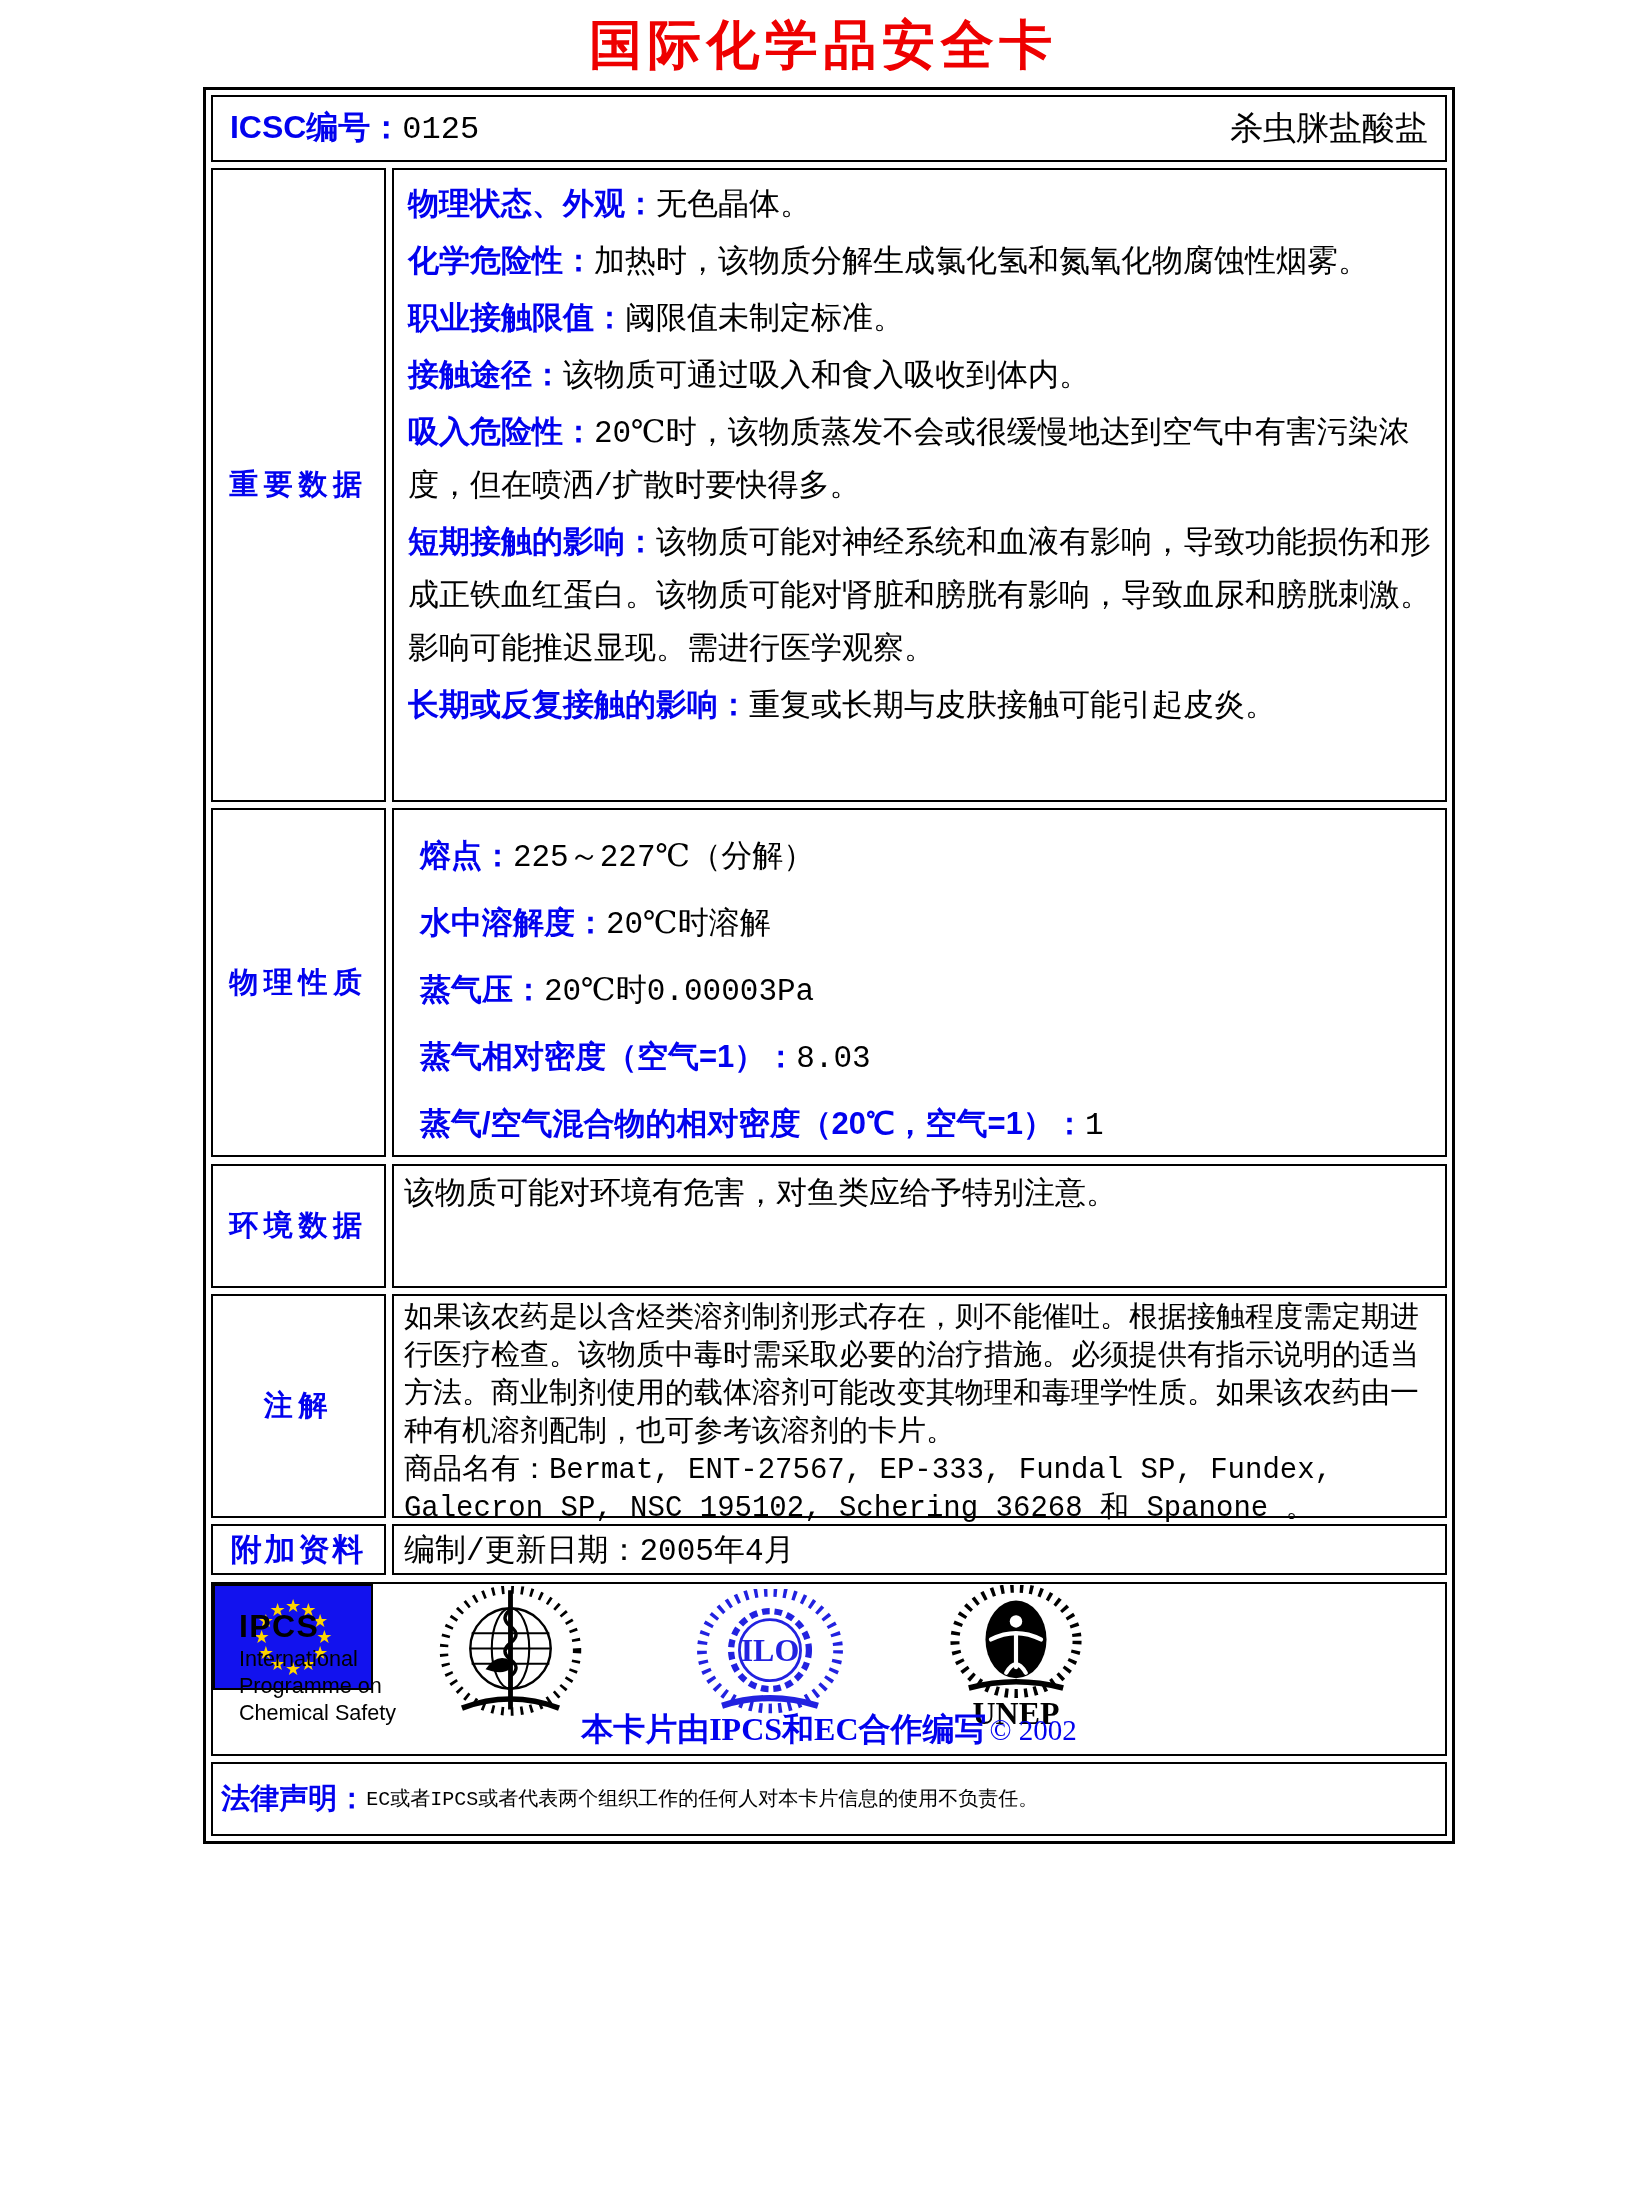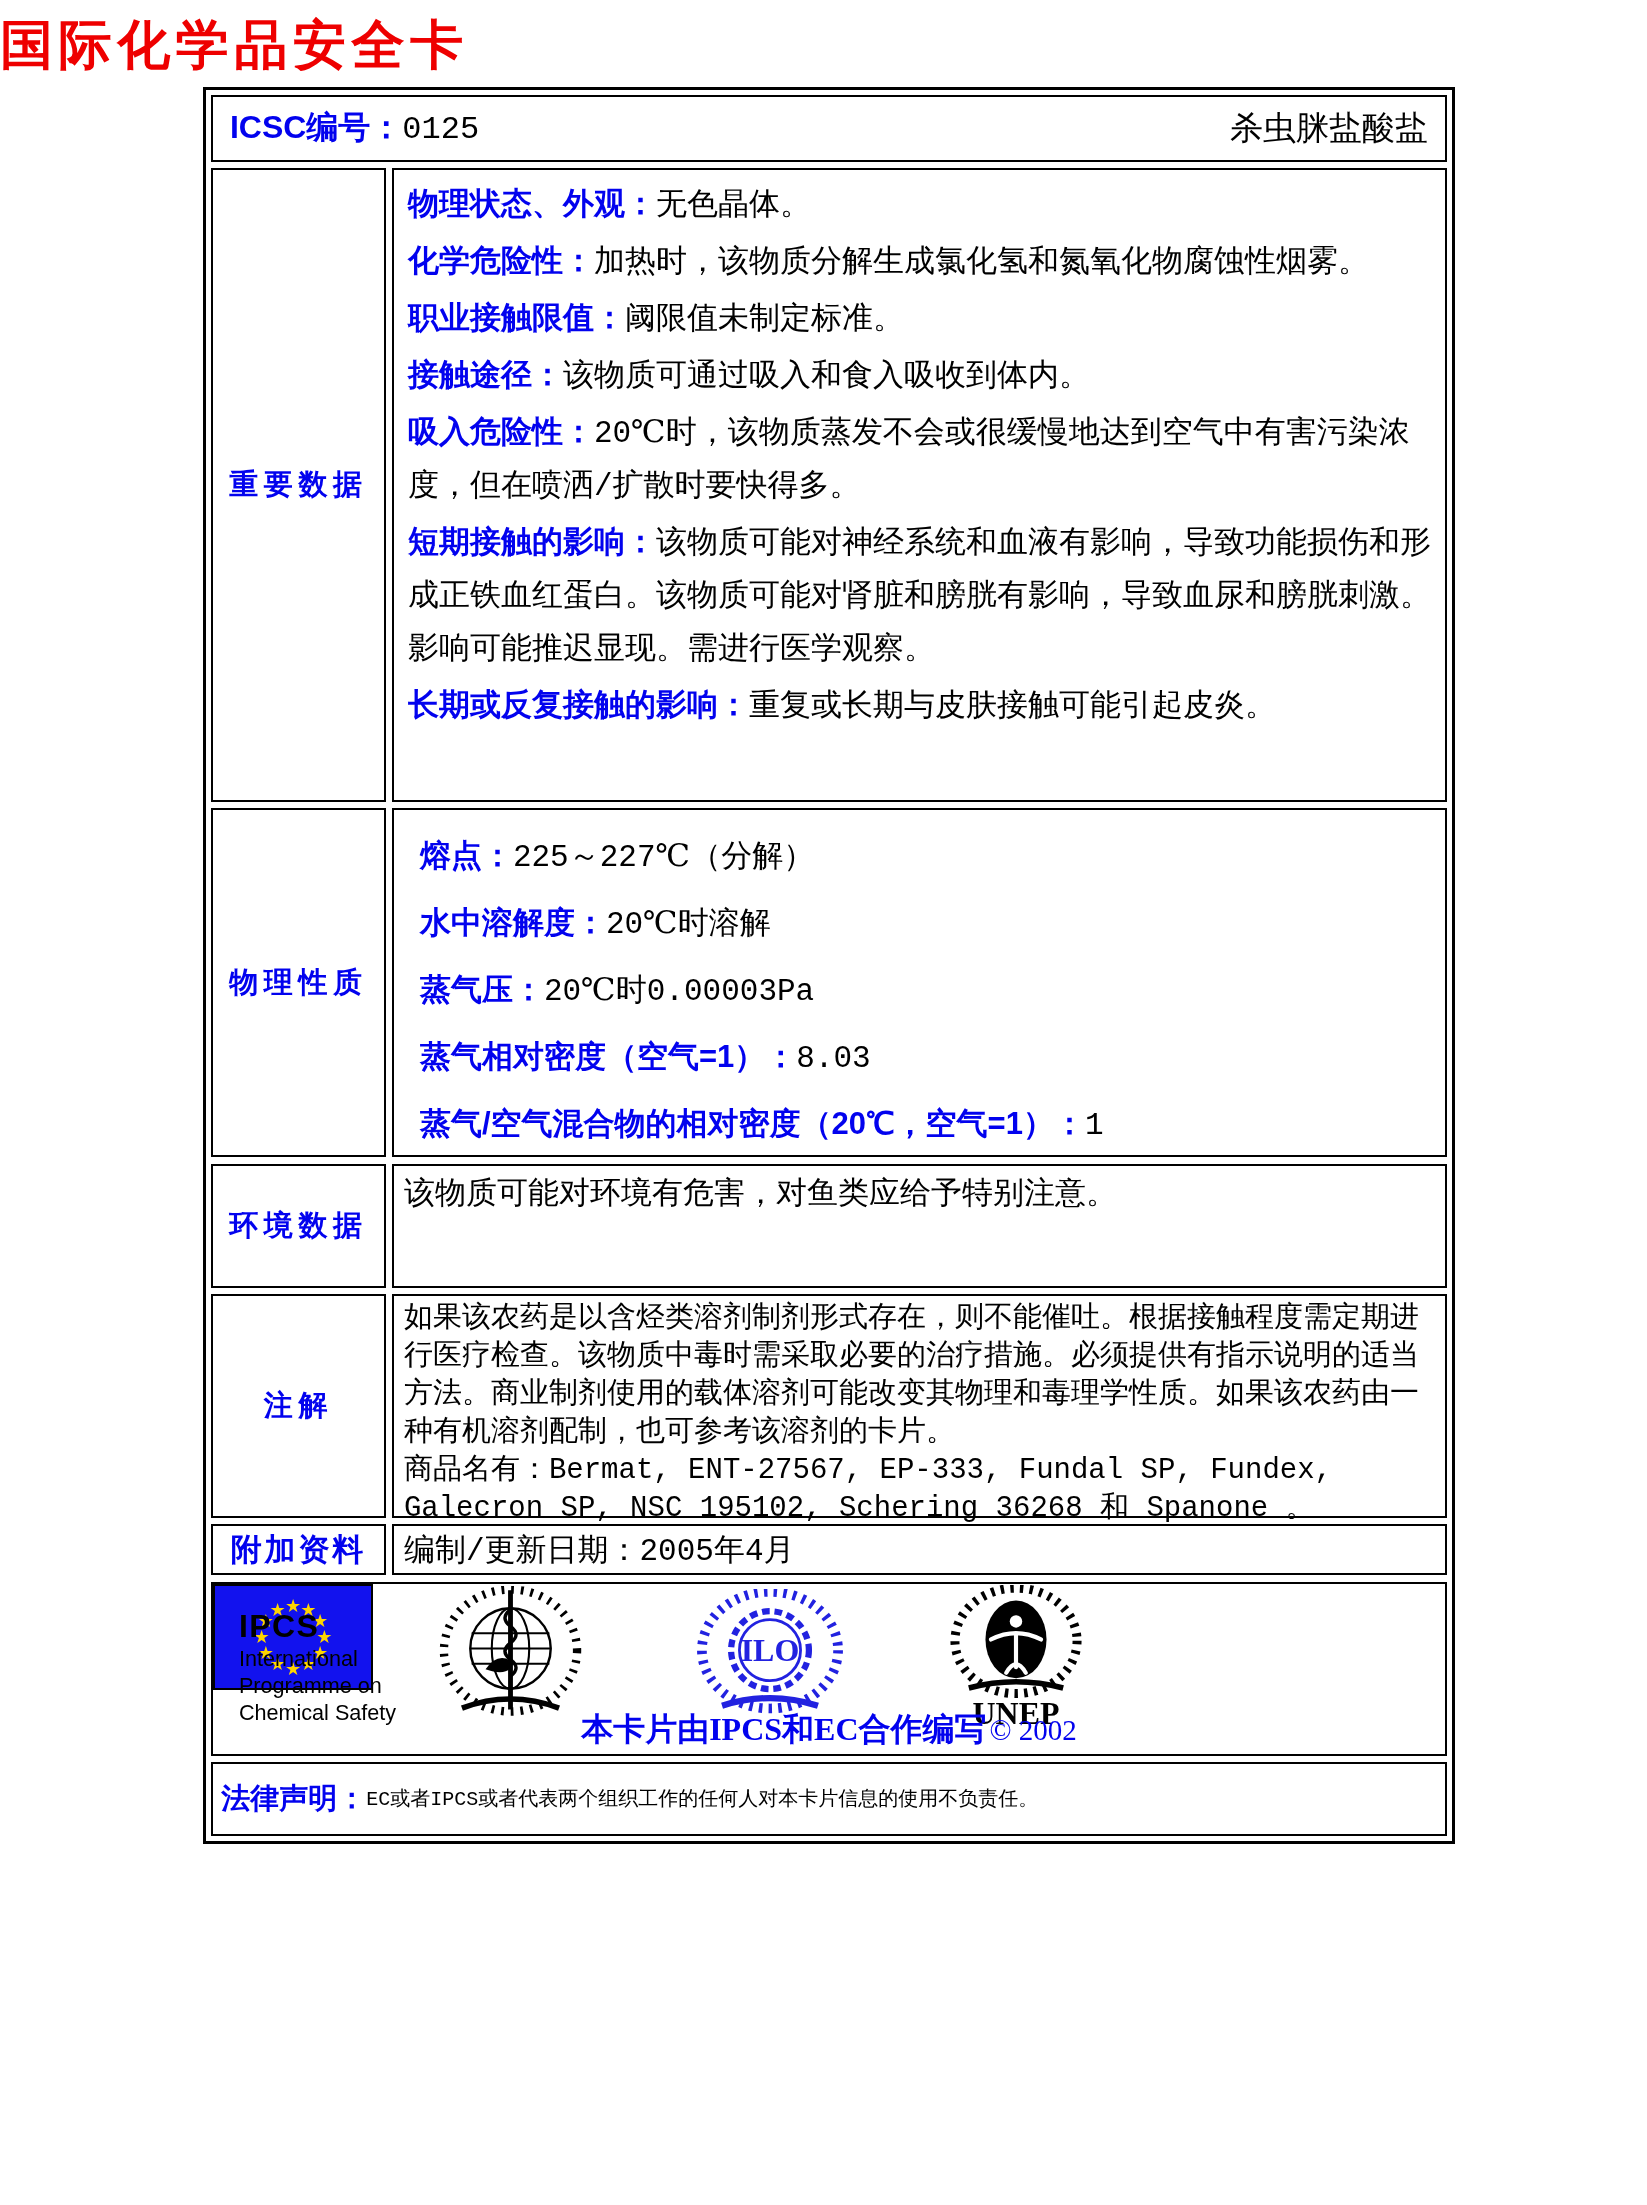--- a/index.html
+++ b/index.html
@@ -1,18 +1,18 @@
 <!DOCTYPE html>
 <html style="font-size:11px"><head>
 <meta charset="utf-8">
 <style>
   html,body{margin:0;padding:0;background:#ffffff;}
   .page{position:relative;width:1647px;height:2205px;background:#fff;overflow:hidden;
         font-family:"Liberation Sans",sans-serif;}
-  .title{position:absolute;left:0;top:9.7px;width:100%;
+  .title{position:absolute;left:0;top:9.7px;width:100%;text-align:center;
          font-family:"DejaVu Serif","Liberation Serif",serif;font-weight:bold;
          font-size:53px;letter-spacing:5.6px;color:#ee0000;}
   .card{position:absolute;left:203px;top:87px;width:1252px;box-sizing:border-box;
         border:3.5px solid #000;background:#fff;padding:4.9px;}
   .row{display:flex;margin-bottom:6.3px;}
   .row:last-child{margin-bottom:0;}
   .cell{border:2.8px solid #000;box-sizing:border-box;background:#fff;}
   .label-cell{flex:0 0 175px;display:flex;align-items:center;justify-content:center;margin-right:6.3px;}
   .content-cell{flex:1 1 auto;padding:4.2px 9.7px;}
   .row-label{font-family:"Liberation Sans",sans-serif;font-weight:bold;color:#0202ee;

